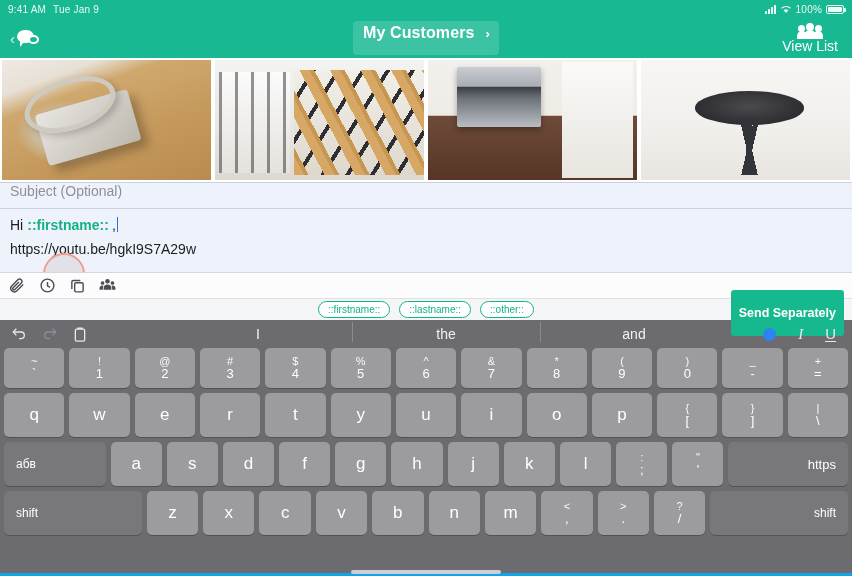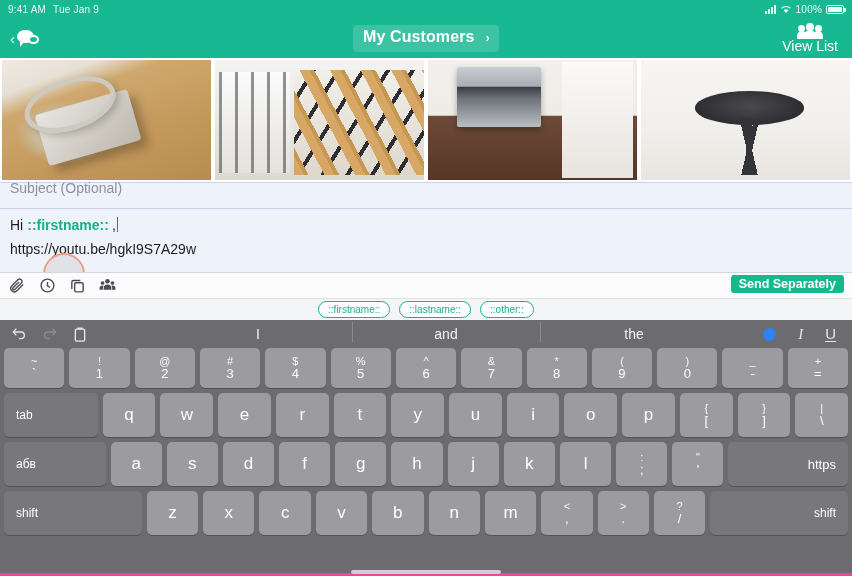--- a/index.html
+++ b/index.html
@@ -2,21 +2,21 @@
 <html><head>
 <meta charset="utf-8">
 <style>
   * { box-sizing: border-box; margin: 0; padding: 0; }
   html, body {
     width: 852px; height: 576px;
     font-family: "Liberation Sans", sans-serif;
     background: #000;
     overflow: hidden;
   }
-  .screen { position: relative; width: 852px; height: 576px; background: #ec4899; }
+  .screen { position: relative; width: 852px; height: 576px; background: #0ea5e9; }
 
   
   .statusbar {
     height: 18px; background: #17b892; color: #eafaf4;
     display: flex; align-items: center; justify-content: space-between;
     padding: 0 8px; font-size: 10px; letter-spacing: .2px;
   }
   .sb-left { display: flex; align-items: center; gap: 7px; }
   .sb-right { display: flex; align-items: center; gap: 4px; }
   .sig { display: inline-flex; align-items: flex-end; gap: 1px; height: 9px; }
@@ -55,21 +55,21 @@
   .bubble-icon .b2 {
     position: absolute; right: 0; top: 6px; width: 11px; height: 9px;
     background: #17b892; border: 2px solid #fff; border-radius: 6px/5px;
   }
   .nav-title-wrap {
     position: absolute; left: 0; right: 0; top: 0; bottom: 0;
     display: flex; align-items: center; justify-content: center; pointer-events: none;
   }
   .nav-title {
     background: rgba(255,255,255,0.16); border-radius: 4px;
-    padding: 3px 9px 6px 10px; font-size: 16px; font-weight: 700;
+    padding: 3px 9px 13px 10px; font-size: 16px; font-weight: 700;
     color: #fff; letter-spacing: .1px; pointer-events: auto; cursor: pointer;
     display: flex; align-items: baseline; gap: 11px;
   }
   .nav-title .tchev { font-size: 13px; font-weight: 700; }
   .nav-right {
     margin-left: auto; display: flex; flex-direction: column;
     align-items: center; gap: 0px; cursor: pointer; padding-right: 4px;
   }
   .nav-right .lbl { font-size: 14px; color: #fff; line-height: 13px; }
   .group-icon { width: 24px; height: 17px; position: relative; }
@@ -135,21 +135,21 @@
     content: ""; position: absolute; left: 34%; top: 48%; width: 36%; height: 48%;
     background:
       linear-gradient(77deg, rgba(0,0,0,0) 46%, #33333a 46%, #33333a 52%, rgba(0,0,0,0) 52%),
       linear-gradient(-77deg, rgba(0,0,0,0) 46%, #33333a 46%, #33333a 52%, rgba(0,0,0,0) 52%),
       linear-gradient(90deg, rgba(0,0,0,0) 46%, #33333a 46%, #33333a 53%, rgba(0,0,0,0) 53%);
   }
 
   
   .subject-row {
     height: 27px; background: #eef2fb; border-top: 1px solid #c9d2e4; border-bottom: 1px solid #c9d2e4;
-    display: flex; align-items: flex-end; padding: 12px 10px;
+    display: flex; align-items: flex-start; padding: 0 10px;
   }
   .subject-row .ph { color: #8e9099; font-size: 14px; }
   .body-area {
     height: 63px; background: #eef2fb; padding: 6px 10px 0 10px; position: relative;
   }
   .body-line1 { font-size: 14px; color: #1d1d1f; display: flex; align-items: baseline; }
   .body-line1 .mf { color: #14b183; font-weight: 700; margin: 0 3px 0 4px; }
   .caret {
     display: inline-block; width: 1px; height: 15px; background: #2b72d4;
     margin-left: 1px; position: relative; top: 2px;
@@ -159,23 +159,23 @@
     position: absolute; left: 43px; top: 44px; width: 42px; height: 42px;
     border-radius: 50%; border: 2px solid #f0a08a; background: rgba(205,205,205,.42);
   }
   .tool-row {
     height: 26px; background: #fcfcfd; border-top: 1px solid #d4d7de;
     display: flex; align-items: center; padding: 0 9px; position: relative;
   }
   .tool-icons { display: flex; align-items: center; gap: 13px; }
   .ticon { color: #4a4d55; width: 17px; height: 17px; display: block; }
   .send-btn {
-    position: absolute; right: 8px; top: 2px;
+    position: absolute; right: 8px; top: 17px;
     background: #16b98e; color: #fff; font-size: 12.5px; font-weight: 700;
-    border: none; border-radius: 3px; padding: 2px 8px; cursor: pointer;
+    border: none; border-radius: 3px; padding: 16px 8px; cursor: pointer;
     font-family: "Liberation Sans", sans-serif;
   }
   .chips-row {
     height: 22px; background: #f4f5f7; border-top: 1px solid #dfe1e6;
     display: flex; align-items: center; justify-content: center; gap: 9px;
   }
   .chip {
     border: 1px solid #12b389; color: #12b389; border-radius: 10px;
     font-size: 10px; padding: 2px 9px; background: #fff; cursor: pointer; white-space: nowrap;
   }
@@ -345,22 +345,22 @@
           <path d="M20 9H9a5 5 0 0 0 0 10h3"></path>
             <path d="M16 4l4.5 5L16 14"></path>
         </svg>
         <svg class="sicon" width="16" height="17" viewBox="0 0 24 24" fill="none" stroke="#e7e7ea" stroke-width="2">
           <rect x="5" y="4" width="14" height="18" rx="2"></rect>
             <path d="M9 4V2.6h6V4"></path>
         </svg>
       </div>
       <div class="sugg-words">
         <span class="sword">I</span>
+        <span class="sword">the</span>
         <span class="sword">and</span>
-        <span class="sword">the</span>
       </div>
       <div class="sugg-right">
         <span class="bold-dot"></span>
         <span class="ital">I</span>
         <span class="undl">U</span>
       </div>
     </div>
 
     <div class="krow r1">
       <div class="key dual">
@@ -411,21 +411,20 @@
           <span class="top">_</span>
           <span class="bot">-</span>
         </div>
       <div class="key dual">
           <span class="top">+</span>
           <span class="bot">=</span>
         </div>
     </div>
 
     <div class="krow">
-      <div class="key mod tab">tab</div>
       <div class="key">q</div>
       <div class="key">w</div>
       <div class="key">e</div>
       <div class="key">r</div>
       <div class="key">t</div>
       <div class="key">y</div>
       <div class="key">u</div>
       <div class="key">i</div>
       <div class="key">o</div>
       <div class="key">p</div>

